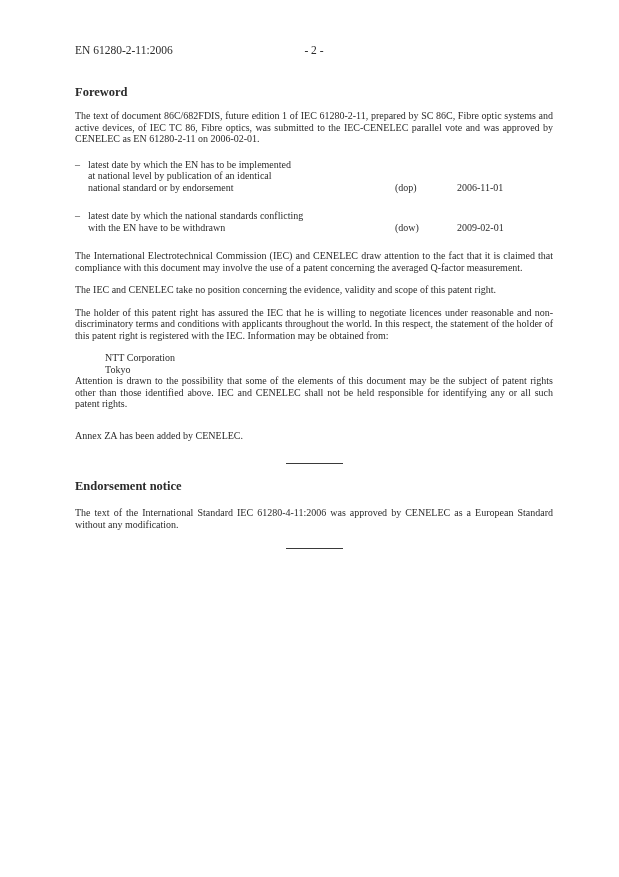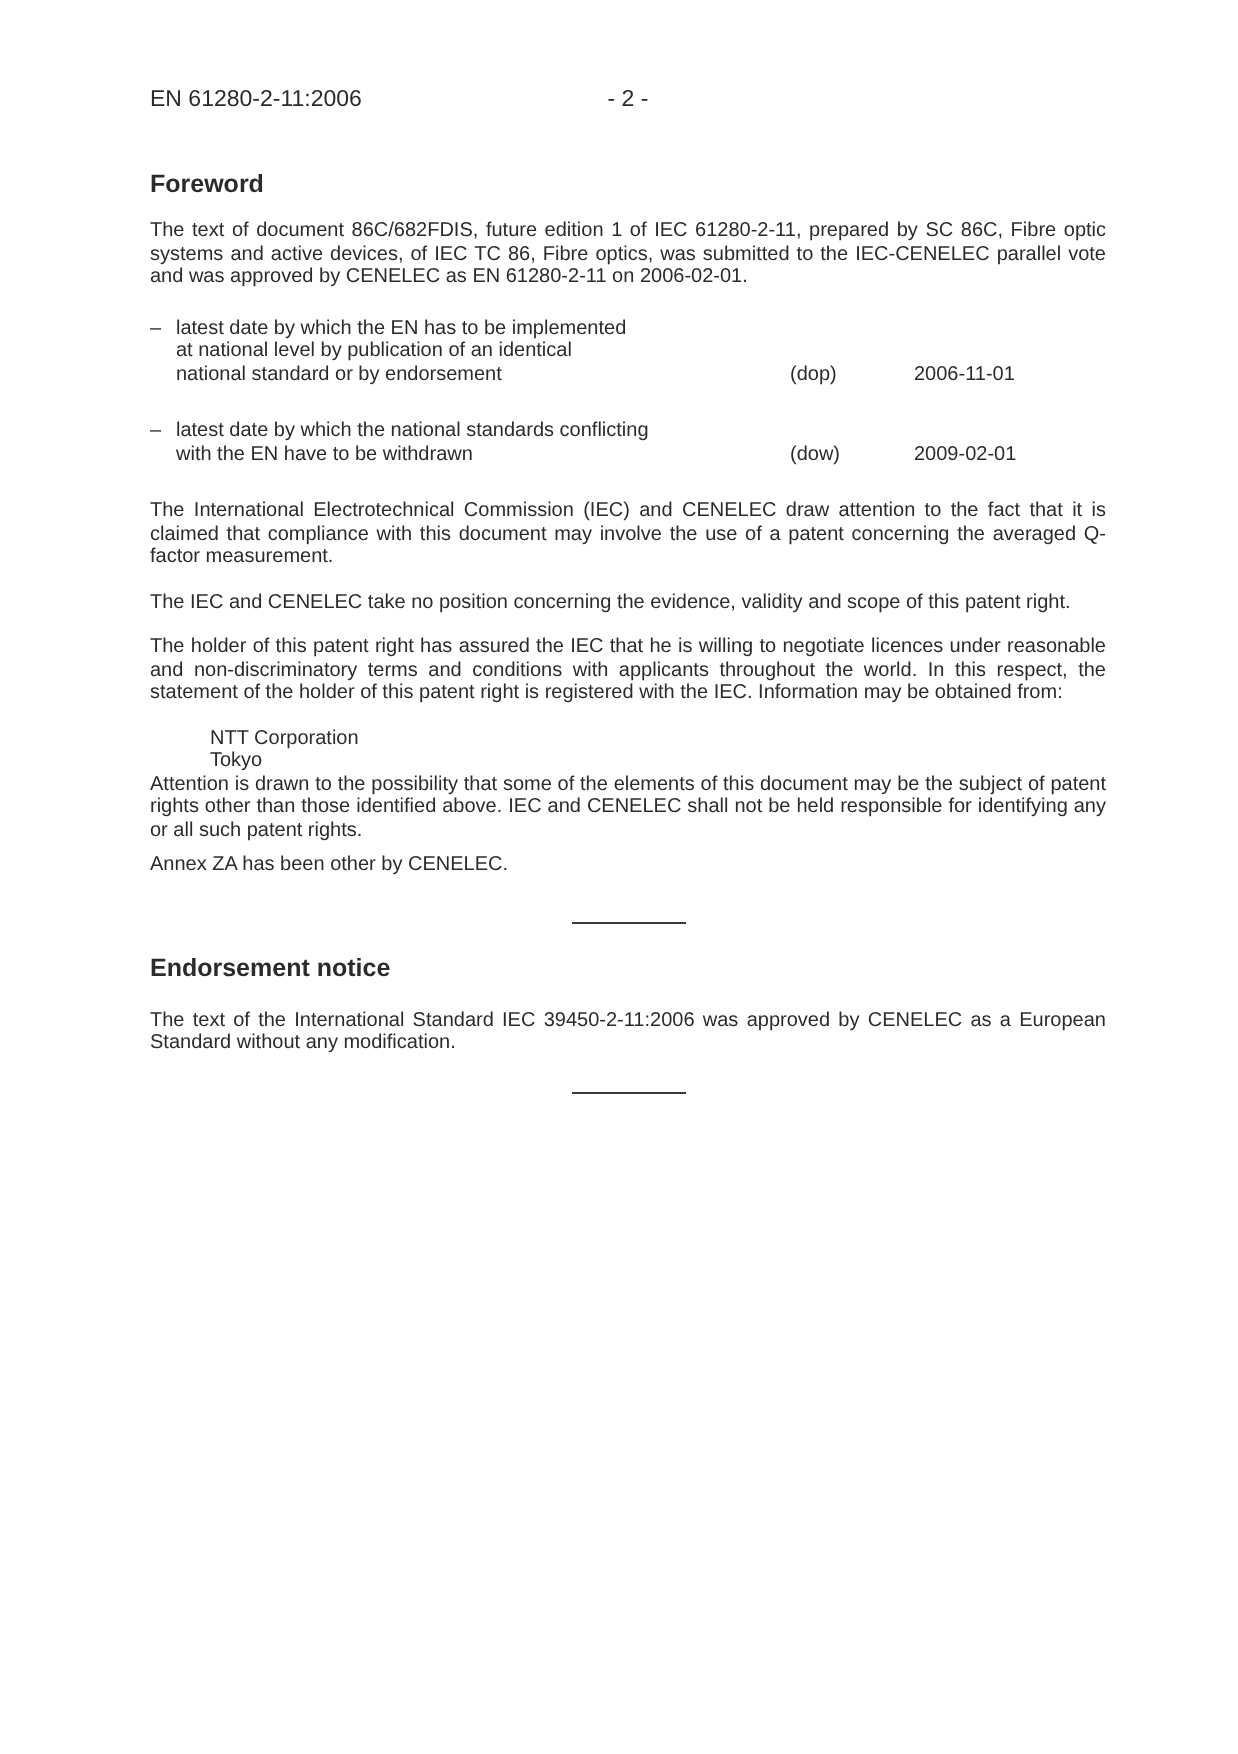--- a/index.html
+++ b/index.html
@@ -2,21 +2,21 @@
 <html><head>
 <meta charset="utf-8">
 <style>
   html, body { margin: 0; padding: 0; background: #ffffff; }
   .page {
     position: relative;
     width: 619px;
     height: 651px;
     background: #ffffff;
     color: #2b2b2b;
-    font-family: Liberation Sans, sans-serif;
+    font-family: Liberation Serif, serif;
     font-size: 10px;
     line-height: 11.5px;
     box-sizing: border-box;
     padding: 44px 66px 0 75px;
     overflow: hidden;
   }
   .content { width: 478px; }
 
   .header-row {
     position: relative;
@@ -36,21 +36,21 @@
     margin: 0 0 11px 0;
   }
   .title-endorsement { margin-bottom: 14px; }
 
   .para { text-align: justify; margin: 0; }
   .p-intro   { margin-bottom: 14px; }
   .dates-label { margin-bottom: 13px; }
   .p-claim   { margin-bottom: 11px; }
   .p-position{ margin-bottom: 11px; }
   .p-holder  { margin-bottom: 11px; }
-  .p-attention { margin-bottom: 6px; }
+  .p-attention { margin-bottom: 20px; }
 
   .date-item { position: relative; padding-left: 13px; margin-bottom: 17px; }
   .date-item .dash { position: absolute; left: 0; top: 0; }
   .date-item .dop-label { position: absolute; left: 320px; bottom: 0; white-space: nowrap; }
   .date-item .dop-value { position: absolute; left: 382px; bottom: 0; white-space: nowrap; }
 
   .address { padding-left: 30px; margin-bottom: 0; }
 
   .annex { margin-bottom: 0; }
 
@@ -101,24 +101,24 @@
 
     <p class="para p-holder">The holder of this patent right has assured the IEC that he is willing to negotiate licences under reasonable and non-discriminatory terms and conditions with applicants throughout the world. In this respect, the statement of the holder of this patent right is registered with the IEC. Information may be obtained from:</p>
 
     <div class="address">
       <div>NTT Corporation</div>
       <div>Tokyo</div>
     </div>
 
     <p class="para p-attention">Attention is drawn to the possibility that some of the elements of this document may be the subject of patent rights other than those identified above. IEC and CENELEC shall not be held responsible for identifying any or all such patent rights.</p>
 
-    <p class="para annex">Annex ZA has been other by CENELEC.</p>
+    <p class="para annex">Annex ZA has been added by CENELEC.</p>
 
     <hr class="separator">
 
     <div class="section-title title-endorsement">Endorsement notice</div>
 
-    <p class="para">The text of the International Standard IEC 39450-2-11:2006 was approved by CENELEC as a European Standard without any modification.</p>
+    <p class="para">The text of the International Standard IEC 61280-4-11:2006 was approved by CENELEC as a European Standard without any modification.</p>
 
     <hr class="separator separator-bottom">
 
   </div>
 </div>
 
 </body></html>

